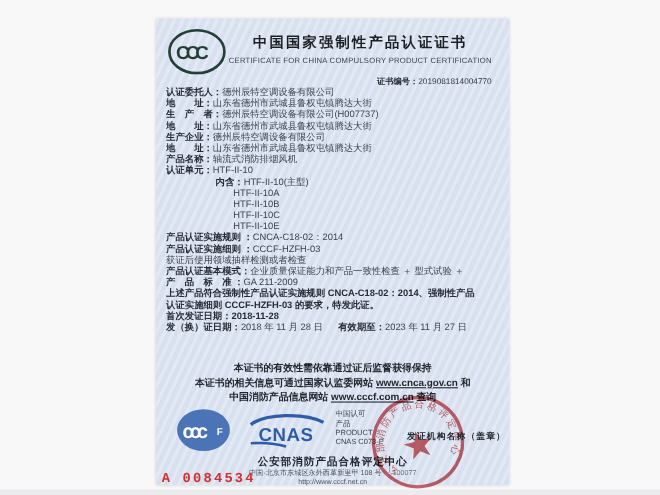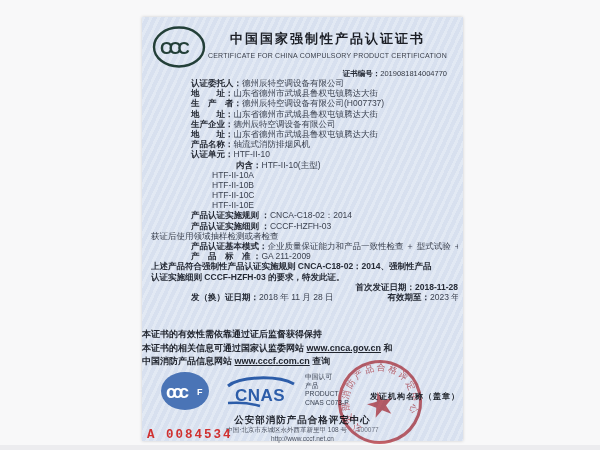--- a/index.html
+++ b/index.html
@@ -16,27 +16,27 @@
     box-shadow:0 0 3px rgba(0,0,0,.18);
   }
   .ccc-top-logo{position:absolute;left:10px;top:9px;width:54px;height:42px;}
   .titles{position:absolute;left:52px;right:2px;top:13px;text-align:center;}
   .title-cn{font-size:13px;font-weight:bold;color:#1c1f26;letter-spacing:2px;white-space:nowrap;}
   .title-en{font-size:7px;color:#3a3f4a;margin-top:4px;letter-spacing:.2px;white-space:nowrap;}
   .cert-no{position:absolute;top:52px;right:16px;font-size:7.5px;color:#343944;}
   .cert-no .lbl{font-weight:bold;}
   .body-block{position:absolute;top:61px;left:9px;right:5px;}
   .f{font-size:8.5px;line-height:10.2px;height:10.2px;white-space:nowrap;color:#3c4250;overflow:hidden;}
-  .lbl{font-weight:bold;color:#262b36;margin-left:40px;}
+  .lbl{font-weight:bold;color:#262b36;}
   .ind1{padding-left:45px;}
   .ind2{padding-left:61px;}
   .stmt{font-weight:bold;color:#262b36;}
-  .center{text-align:right;font-weight:bold;color:#262b36;}
+  .center{text-align:left;font-weight:bold;color:#262b36;}
   .gap{display:inline-block;width:14px;}
-  .notices{position:absolute;top:311px;left:0;right:0;font-size:9px;font-weight:bold;color:#22262f;line-height:13.5px;}
+  .notices{position:absolute;top:311px;left:0;right:0;text-align:center;font-size:9px;font-weight:bold;color:#22262f;line-height:13.5px;}
   .u{text-decoration:underline;}
   .cccf-logo{position:absolute;left:18px;top:354px;width:50px;height:40px;}
   .cnas-logo{position:absolute;left:78px;top:358px;width:80px;height:34px;}
   .accred{position:absolute;left:163px;top:356px;font-size:6.8px;line-height:8.6px;color:#3b4352;}
   .seal-note{position:absolute;left:228px;top:374px;font-size:8px;font-weight:bold;color:#23272f;z-index:6;letter-spacing:1px;white-space:nowrap;}
   .seal{position:absolute;left:194px;top:341px;width:88px;height:88px;transform:rotate(-14deg);opacity:.85;mix-blend-mode:multiply;z-index:5;}
   .org{position:absolute;top:397px;left:0;right:0;text-align:center;font-size:9.5px;font-weight:bold;color:#22262f;letter-spacing:1px;}
   .addr{position:absolute;top:409px;left:0;right:0;text-align:center;font-size:6.5px;color:#4c5260;}
   .postal{color:#6b7280;padding-left:10px;}
   .url-line{position:absolute;top:418px;left:0;right:0;text-align:center;font-size:6.5px;color:#4c5260;}

